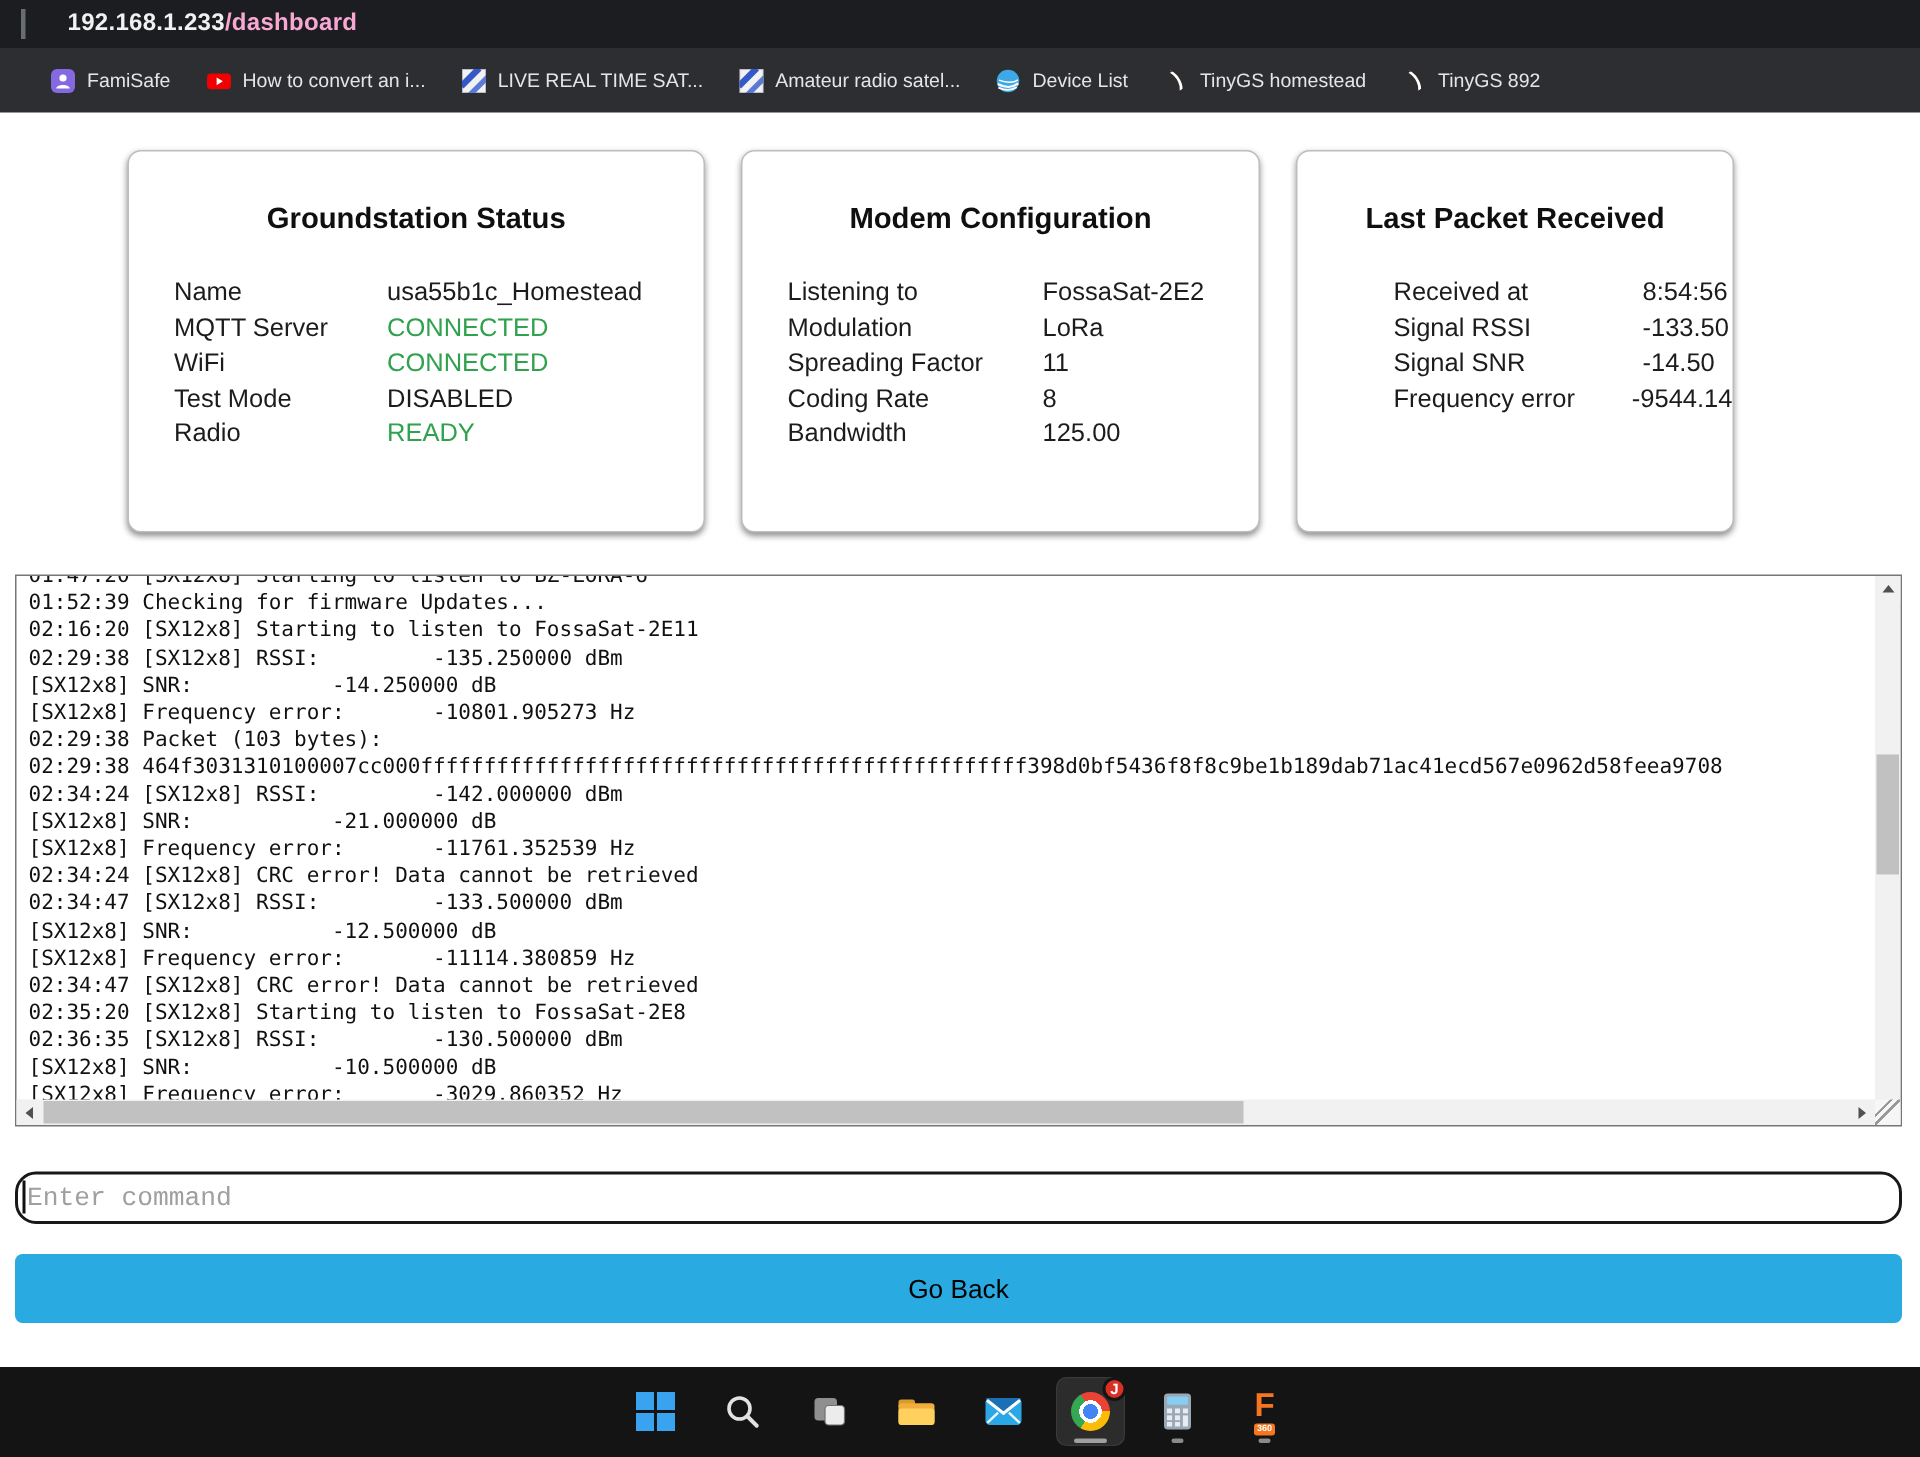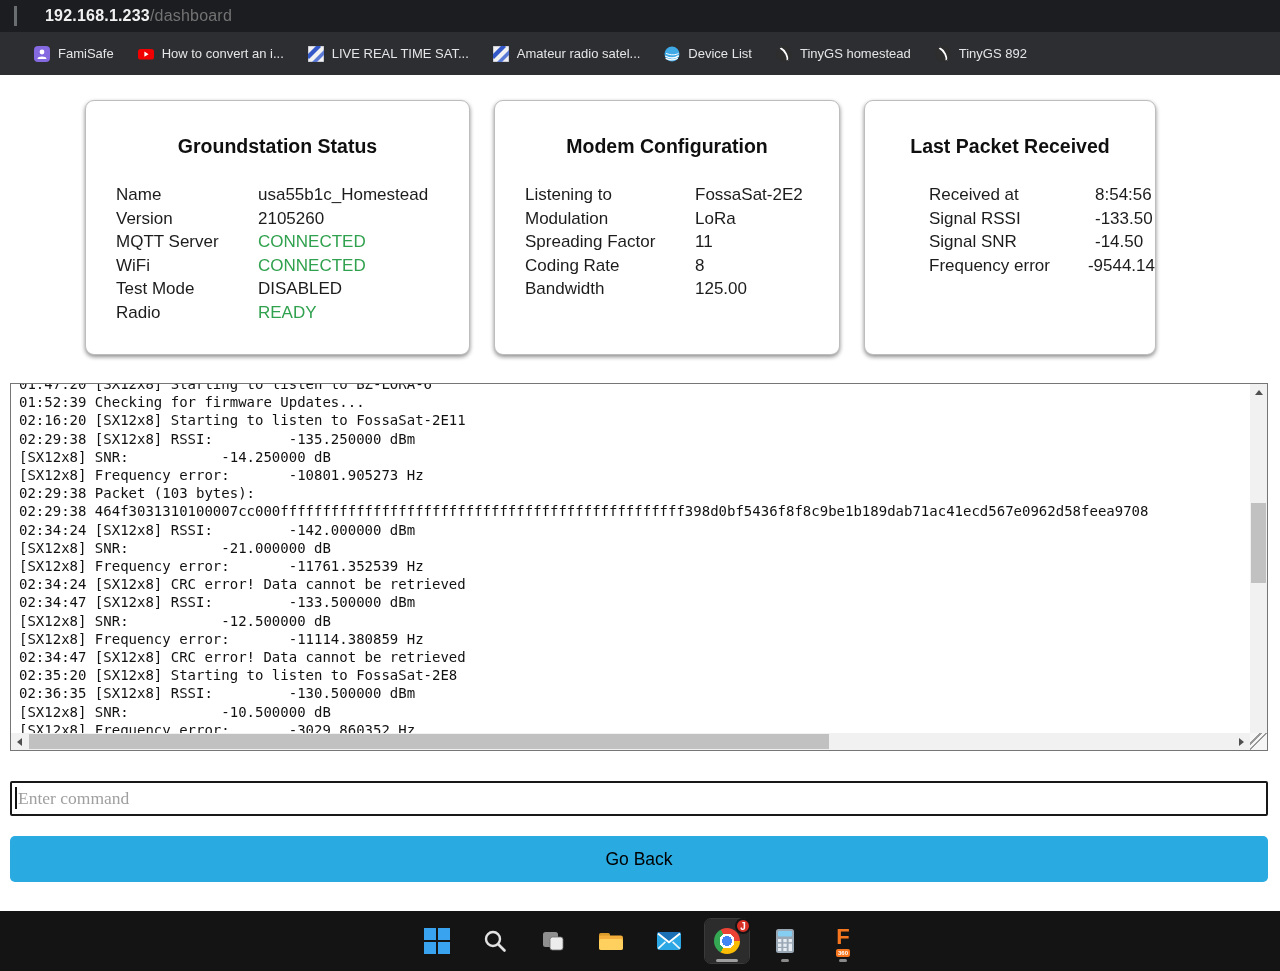--- a/index.html
+++ b/index.html
@@ -3,21 +3,21 @@
 <meta charset="utf-8">
 <style>
   * { margin:0; padding:0; box-sizing:border-box; }
   html,body { width:1280px; height:971px; }
   body { position:relative; font-family:"Liberation Sans", sans-serif; background:#ffffff; overflow:hidden; }
 
   
   .topbar { position:absolute; left:0; top:0; width:1280px; height:32px; background:#1b1d21; display:flex; align-items:center; }
   .url-cursor { width:3px; height:20px; background:#6a6d70; margin-left:14px; }
   .url { margin-left:28px; font-size:16px; font-weight:bold; color:#f1f1f1; letter-spacing:.2px; }
-  .url .path { color:#737373; font-weight:normal; }
+  .url .path { color:#f9a8d4; font-weight:bold; }
 
   .bookmarks { position:absolute; left:0; top:32px; width:1280px; height:43px; background:#2d2e31; display:flex; align-items:center; padding-left:22px; }
   .bm { display:flex; align-items:center; gap:8px; padding:4px 12px; border-radius:6px; cursor:pointer; }
   .bm-label { color:#e4e5e6; font-size:13px; white-space:nowrap; }
   .bm-ico { width:16px; height:16px; display:inline-flex; flex:0 0 16px; }
 
   
   .cards { position:absolute; left:85px; top:100px; display:flex; gap:24px; }
   .card { background:#fff; border:1px solid #bdbdbd; border-radius:9px; box-shadow:0 2px 4px rgba(0,0,0,.45); height:255px; }
   .card h2 { text-align:center; font-size:19.5px; margin:34px 0 25px; color:#0f0f0f; }
@@ -38,21 +38,21 @@
   .tri-down  { width:0;height:0;border-left:4px solid transparent;border-right:4px solid transparent;border-top:5px solid #505050; }
   .tri-left  { width:0;height:0;border-top:4px solid transparent;border-bottom:4px solid transparent;border-right:5px solid #505050; }
   .tri-right { width:0;height:0;border-top:4px solid transparent;border-bottom:4px solid transparent;border-left:5px solid #505050; }
   .vthumb { position:absolute; left:1px; width:15px; top:119px; height:80px; background:#c1c1c1; }
   .hthumb { position:absolute; top:1px; height:15px; left:18px; width:800px; background:#c1c1c1; }
   .corner { position:absolute; right:0; bottom:0; width:17px; height:17px; background:#f6f6f6;
             background-image:linear-gradient(135deg, transparent 0 7px, #999 7px 8.5px, transparent 8.5px 11px, #999 11px 12.5px, transparent 12.5px); }
 
   
   .cmd-wrap { position:absolute; left:10px; top:781px; width:1258px; height:35px; }
-  .cmd { width:100%; height:100%; border:2px solid #181818; border-radius:2px; font-size:17.5px; padding-left:6px; color:#222; font-family:Liberation Serif, serif; }
+  .cmd { width:100%; height:100%; border:2px solid #181818; border-radius:14px; font-size:17.5px; padding-left:6px; color:#222; font-family:Liberation Mono, monospace; }
   .cmd::placeholder { color:#9f9f9f; }
   .caret { position:absolute; left:5px; top:6px; width:2px; height:22px; background:#111; }
   .goback { position:absolute; left:10px; top:836px; width:1258px; height:46px; background:var(--blue); color:#000000; font-size:17.5px; border:none; border-radius:5px; cursor:pointer; font-family:"Liberation Sans",sans-serif; }
 
   
   .taskbar { position:absolute; left:0; bottom:0; width:1280px; height:60px; background:#141414; display:flex; align-items:center; justify-content:center; gap:14px; transform:translateZ(0); }
   .tb { position:relative; width:44px; height:44px; display:flex; align-items:center; justify-content:center; border-radius:6px; cursor:pointer; }
   .tb.active { background:#2c2c2c; outline:1px solid #3a3a3a; }
   .pill { position:absolute; bottom:1px; left:50%; transform:translateX(-50%); height:3px; border-radius:2px; background:#9f9f9f; }
   .pill.w { width:22px; } .pill.s { width:8px; background:#8a8a8a; }
@@ -148,24 +148,20 @@
 </div>
 
 <div class="cards">
 
   <div class="card c1">
     <h2>Groundstation Status</h2>
     <div class="rows">
       <div class="row">
           <span class="lbl">Name</span>
           <span class="val">usa55b1c_Homestead</span>
-        </div>
-      <div class="row">
-          <span class="lbl">Version</span>
-          <span class="val">2105260</span>
         </div>
       <div class="row">
           <span class="lbl">MQTT Server</span>
           <span class="val ok">CONNECTED</span>
         </div>
       <div class="row">
           <span class="lbl">WiFi</span>
           <span class="val ok">CONNECTED</span>
         </div>
       <div class="row">

